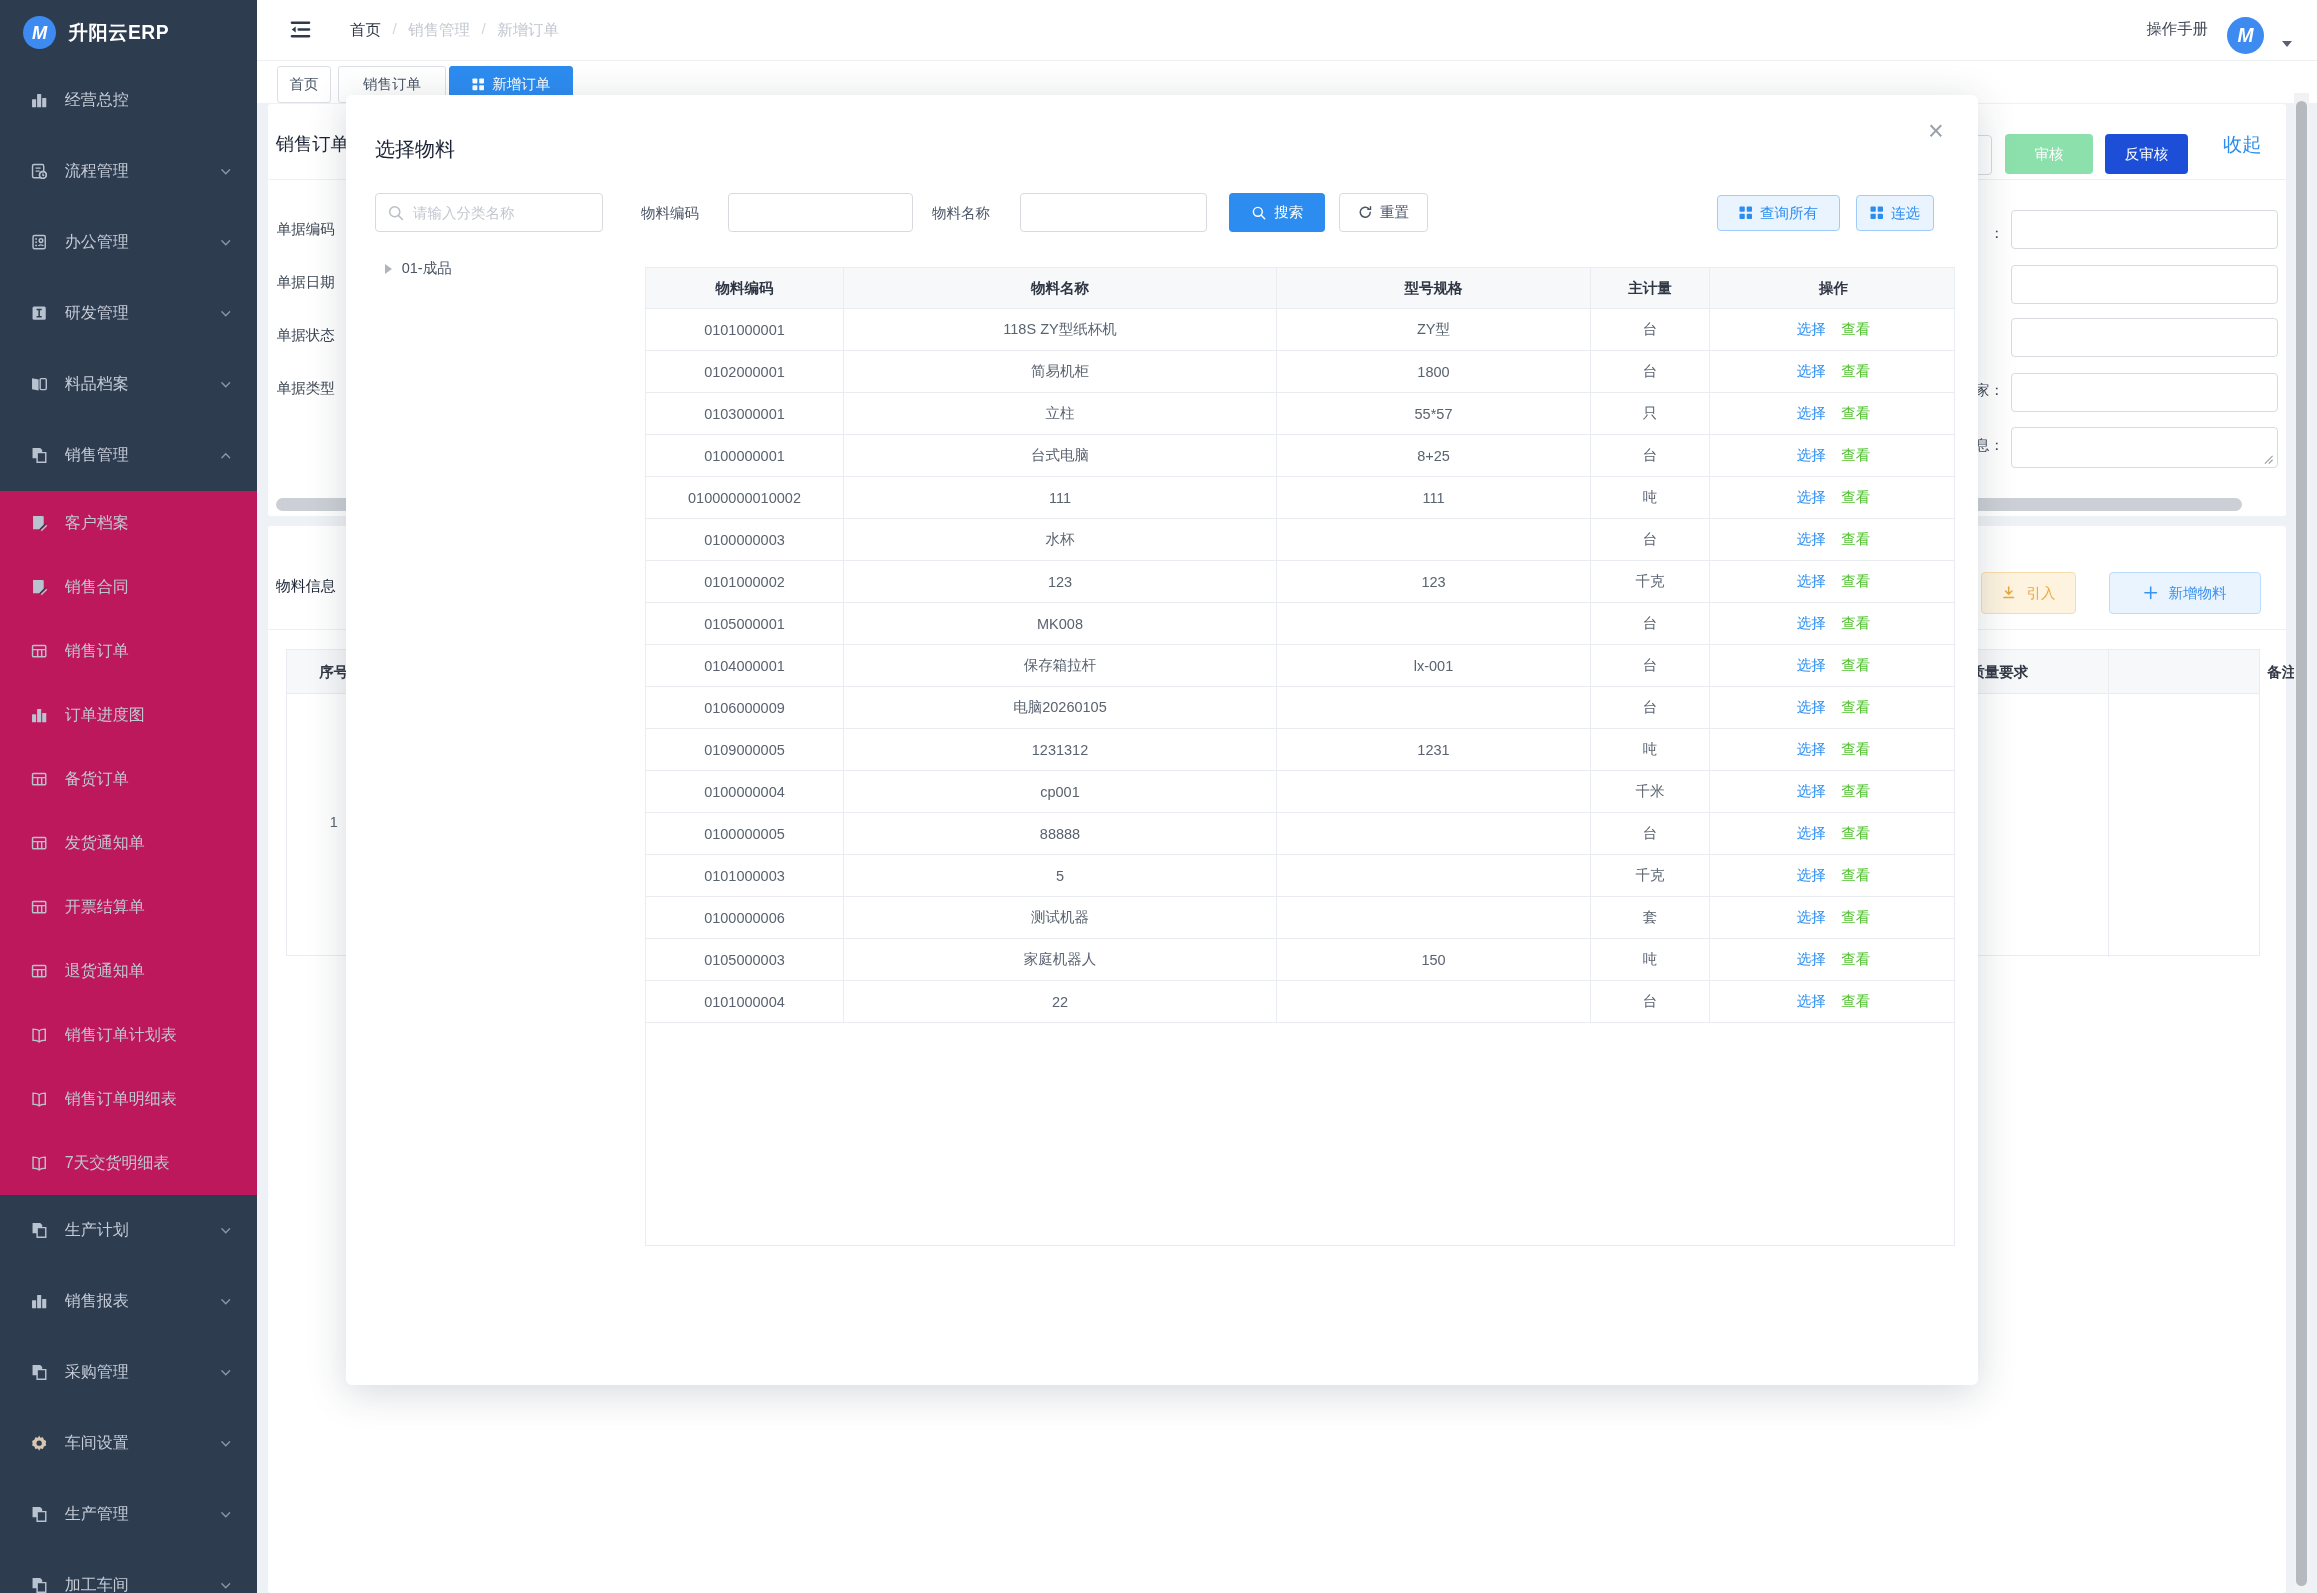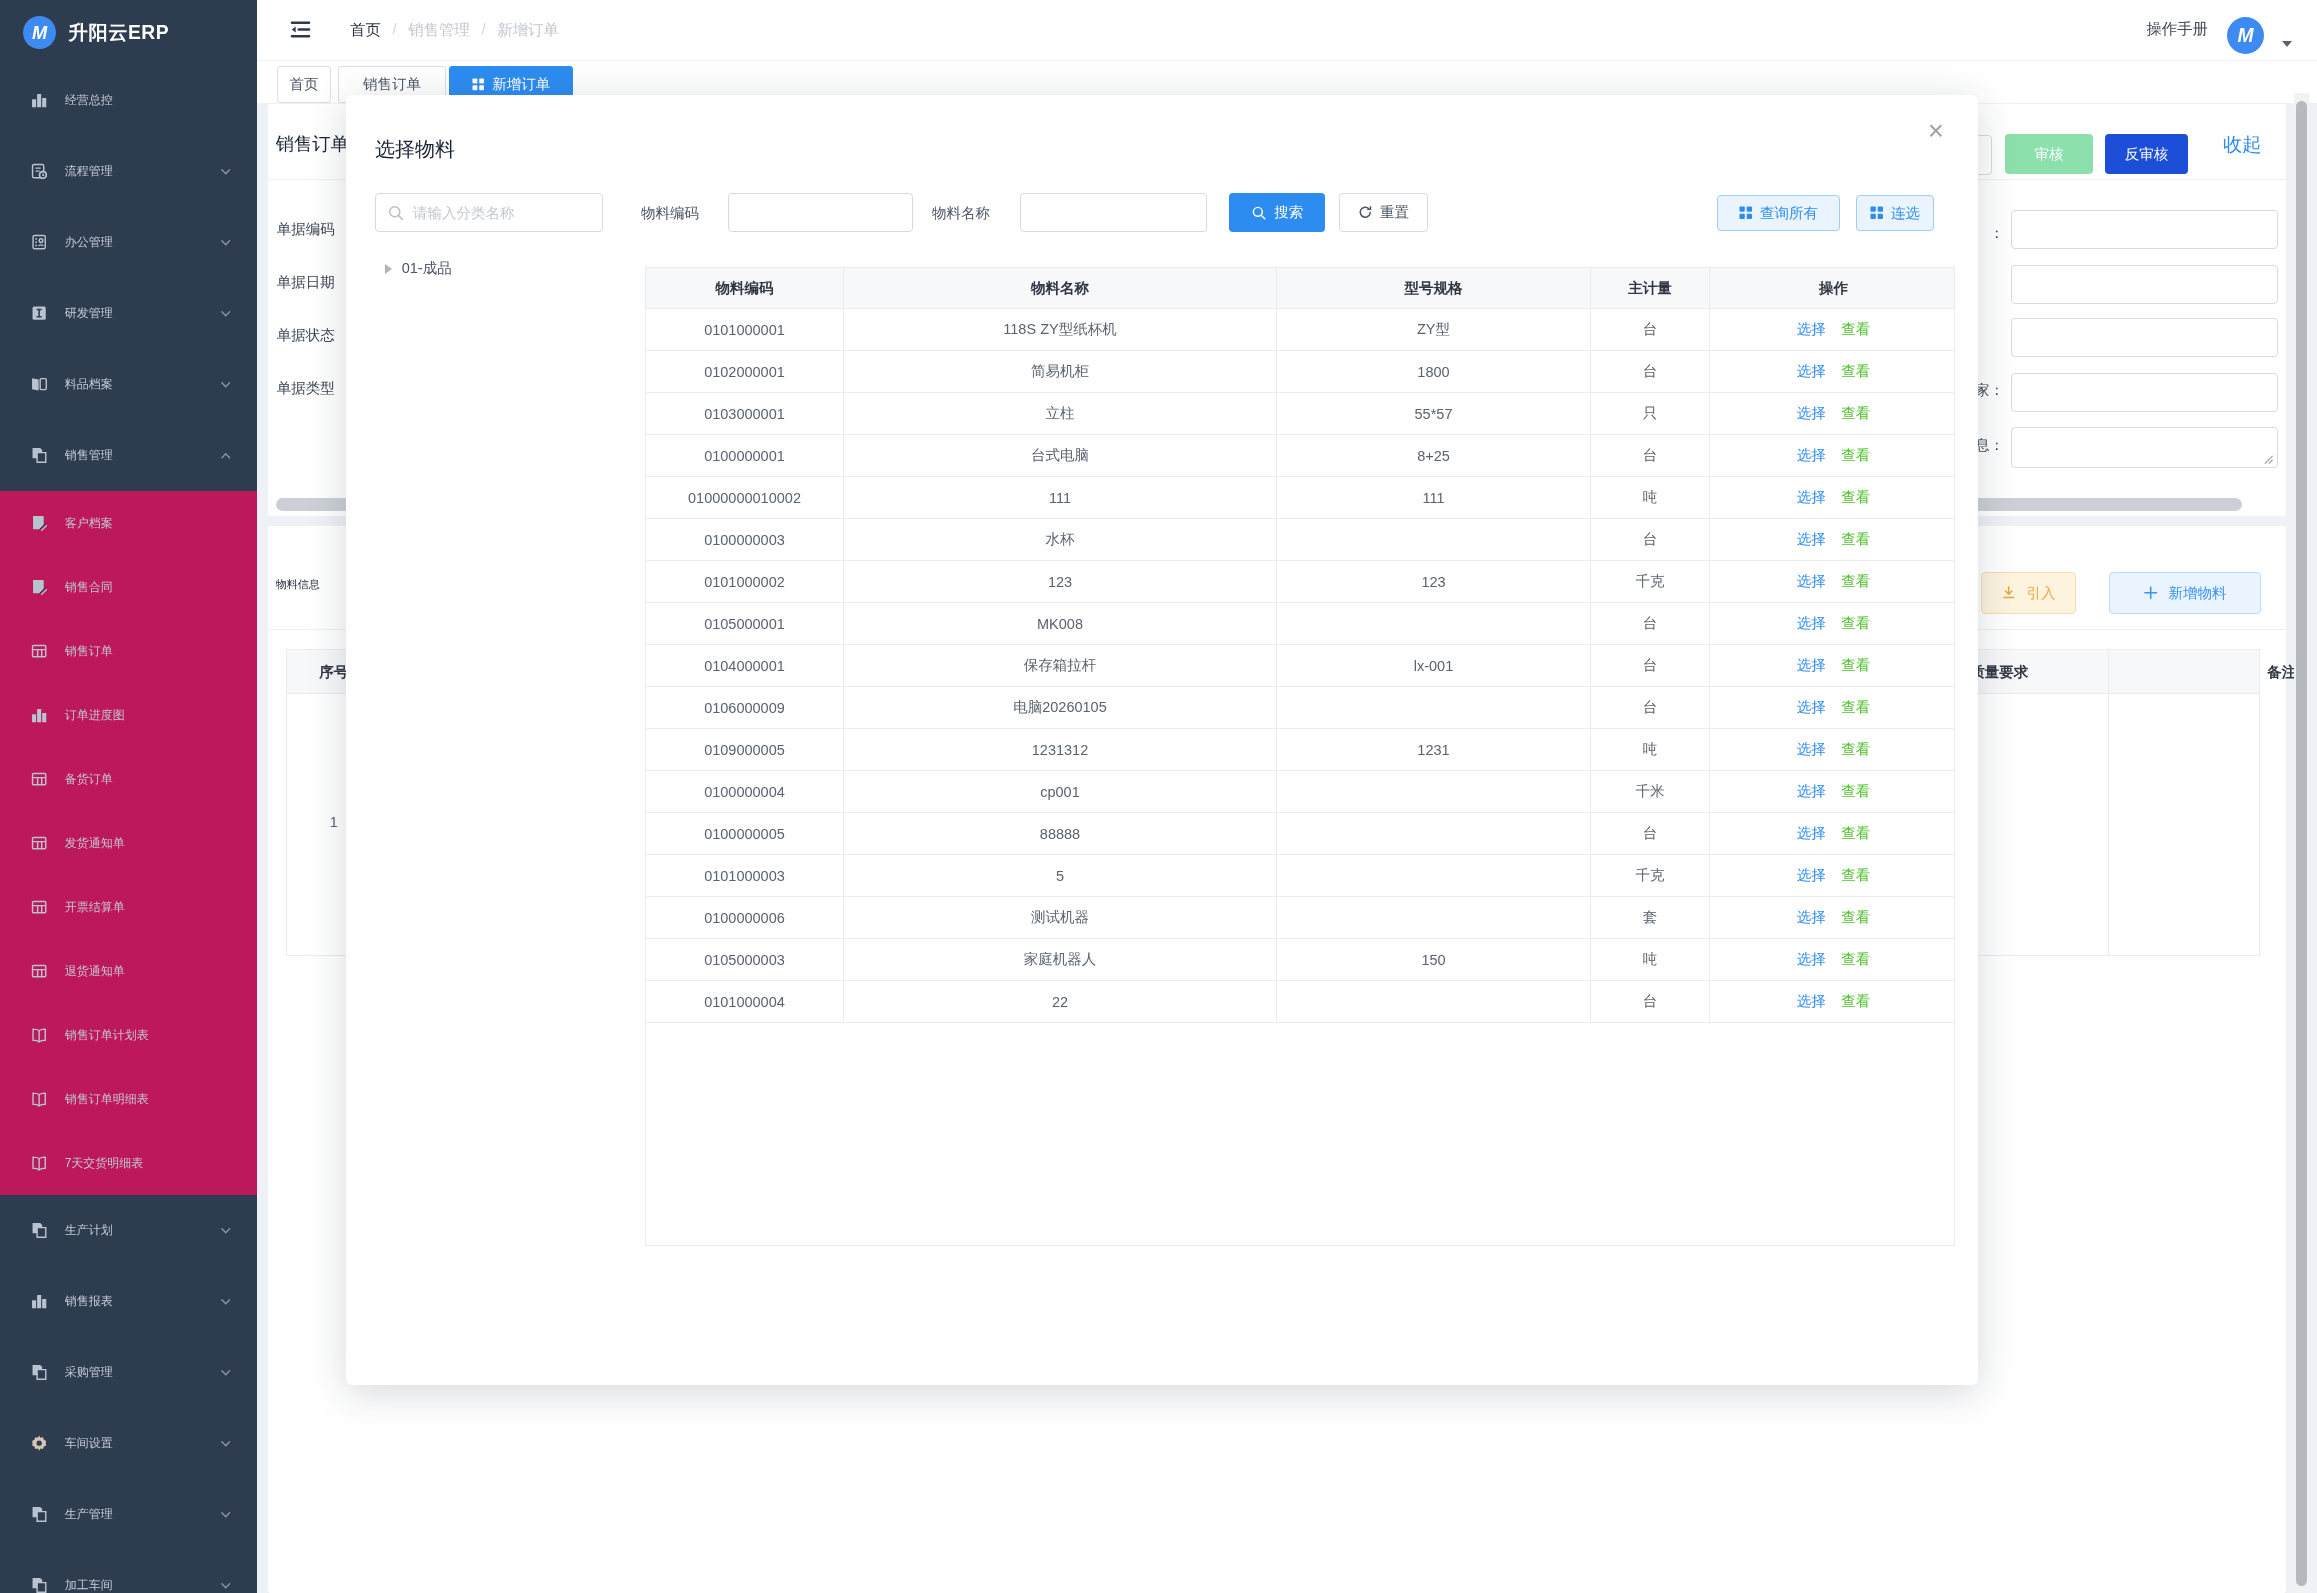--- a/index.html
+++ b/index.html
@@ -4,21 +4,21 @@
 <style>
   * { margin:0; padding:0; box-sizing:border-box; }
   html,body { width:2317px; height:1593px; overflow:hidden; }
   body { font-family:"Liberation Sans", sans-serif; background:#eef1f5; position:relative; }
 
   
   #sidebar { position:absolute; left:0; top:0; width:257px; height:1593px; background:#2e3c50; overflow:hidden; }
   .logo-row { height:65px; display:flex; align-items:center; padding-left:23px; }
   .logo-circle { width:33px; height:33px; border-radius:50%; background:#3d8af0; color:#fff; display:flex; align-items:center; justify-content:center; font-weight:bold; font-style:italic; font-size:18.3px; }
   .logo-text { color:#ffffff; font-size:19.3px; font-weight:600; margin-left:12.6px; letter-spacing:0.5px; }
-  .menu-item { display:flex; align-items:center; padding-left:29px; padding-right:25px; color:#c5ccd8; font-size:12px; cursor:pointer; }
+  .menu-item { display:flex; align-items:center; padding-left:29px; padding-right:25px; color:#c5ccd8; font-size:16px; cursor:pointer; }
   .menu-item.main { height:71px; }
   .menu-item.sub { height:64px; color:#c0c7d2; }
   .submenu { background:#be185d; }
   .menu-icon { width:19.3px; height:19.3px; margin-right:16.4px; flex:0 0 19.3px; display:flex; align-items:center; justify-content:center; color:#b9c2cf; }
   .menu-icon svg { width:18.3px; height:18.3px; display:block; }
   .menu-label { flex:1 1 auto; white-space:nowrap; overflow:hidden; }
   .menu-chevron { color:#8d97a6; display:flex; }
   .menu-chevron svg { width:13.5px; height:13.5px; }
   .gear-tint { color:#d6c6b2; }
 
@@ -49,21 +49,21 @@
   .bg-input { position:absolute; left:1743px; width:267px; height:39px; border:1px solid #d7dade; border-radius:3.9px; background:#fff; }
   #bg-textarea { height:41px; }
   .resize-grip { position:absolute; right:3.9px; bottom:2.9px; width:11.6px; height:11.6px; color:#9aa0a8; }
   #btn-fragment { position:absolute; left:1680px; top:31px; width:44px; height:40px; border:1px solid #d7dade; border-radius:3.9px; background:#fff; }
   .pill-btn { position:absolute; top:30px; height:40px; border:none; border-radius:3.9px; color:#fff; font-size:14.5px; font-family:"Liberation Sans", sans-serif; cursor:pointer; }
   #audit-btn { left:1737px; width:88px; background:#8ce0ac; }
   #unaudit-btn { left:1837px; width:83px; background:#1d4ed8; }
   #collapse-link { position:absolute; left:1955px; top:27px; font-size:19.3px; color:#2d8cf0; cursor:pointer; }
   #hscrollbar { position:absolute; left:7.7px; top:394px; width:1966px; height:12.6px; border-radius:6.8px; background:#ccd0d6; }
 
-  #section-title { position:absolute; left:7.7px; top:51px; font-size:11px; font-weight:500; color:#1a2333; }
+  #section-title { position:absolute; left:7.7px; top:51px; font-size:15px; font-weight:500; color:#1a2333; }
   .soft-btn { position:absolute; top:46px; height:42px; border-radius:3.9px; font-size:14.5px; font-family:"Liberation Sans", sans-serif; display:flex; align-items:center; justify-content:center; gap:9.7px; cursor:pointer; }
   #import-btn { left:1713px; width:95px; background:#fdf3df; border:1px solid #f7ddae; color:#e8a83e; }
   #addmat-btn { left:1841px; width:152px; background:#e9f4ff; border:1px solid #bcdcfb; color:#3b92f2; }
   #bg-grid { position:absolute; left:18.3px; top:123px; width:1974px; height:307px; border:1px solid #e9ecf0; border-left:1px solid #e9ecf0; }
   #bg-grid-header { position:absolute; left:0; top:0; width:100%; height:44px; background:#f7f8fa; border-bottom:1px solid #e9ecf0; }
   .bg-col-sep { position:absolute; top:0; width:1px; height:307px; background:#e9ecf0; }
   .bg-h-text { position:absolute; top:12.6px; font-size:14.5px; font-weight:bold; color:#333a45; text-align:center; }
   #bg-seq-val { position:absolute; left:0; top:164px; width:93px; text-align:center; font-size:14.5px; color:#5a6370; }
 
   

